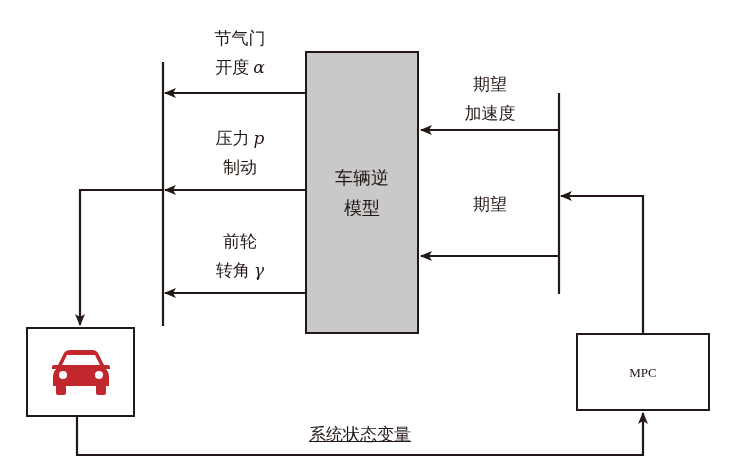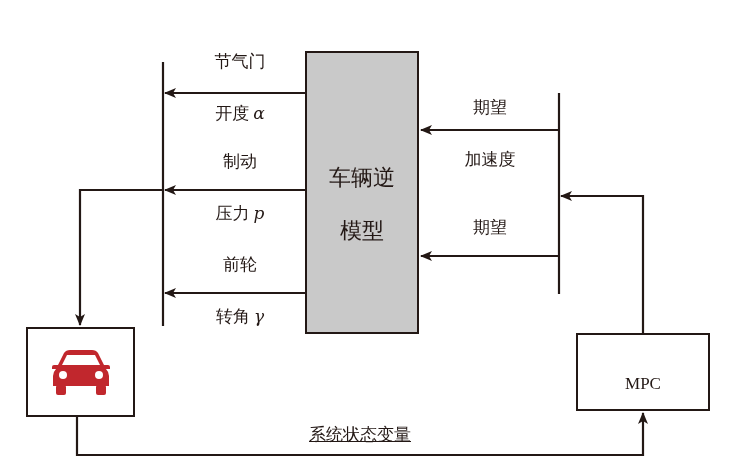--- a/index.html
+++ b/index.html
@@ -1,32 +1,32 @@
 <!DOCTYPE html>
 <html><head>
   <meta charset="utf-8">
   <style>
     html, body { margin: 0; padding: 0; background: #ffffff; }
     body { width: 733px; height: 476px; position: relative; overflow: hidden;
            font-family: "DejaVu Sans", sans-serif; color: #231815; }
     svg.wires { position: absolute; left: 0; top: 0; }
     .label { position: absolute; text-align: center; font-size: 17px; line-height: 29px;
              color: #231815; white-space: nowrap; }
-    .label .ln { display: block; margin-top: 23px; }
+    .label .ln { display: block; }
     .label i { font-family: "DejaVu Serif", serif; font-style: italic; margin-left: 4px; }
     .box { position: absolute; box-sizing: border-box; border: 2.5px solid #231815; }
     .model-box { left: 305px; top: 51px; width: 114px; height: 283px; background: #c9c9c9;
                  display: flex; align-items: center; justify-content: center; }
-    .model-box .label { position: static; font-size: 22px; line-height: 30px; }
+    .model-box .label { position: static; font-size: 18px; line-height: 30px; }
     .car-box { left: 26px; top: 327px; width: 109px; height: 90px; background: #fff;
                display: flex; align-items: center; justify-content: center; }
     .mpc-box { left: 576px; top: 333px; width: 134px; height: 78px; background: #fff;
                display: flex; align-items: center; justify-content: center; }
     .mpc-box .label { position: static; font-size: 17px; line-height: 29px; }
-    .mpc-box .en { font-family: "Liberation Serif", serif; font-size: 17px; }
+    .mpc-box .en { font-family: "Liberation Serif", serif; font-size: 13px; }
   </style>
 </head>
 <body>
 
 <svg class="wires" width="733" height="476" viewBox="0 0 733 476">
   <defs>
     <marker id="arr" markerWidth="12" markerHeight="10" refX="11" refY="5" orient="auto" markerUnits="userSpaceOnUse">
       <path d="M0,0 L12,5 L0,10 L3,5 Z" fill="#231815"></path>
     </marker>
   </defs>
@@ -49,22 +49,22 @@
 
     <polyline points="77,417 77,455 643,455 643,413" marker-end="url(#arr)"></polyline>
   </g>
 </svg>
 
 <div class="label" style="left:200px; top:24px; width:80px;">
   <span class="ln">节气门</span>
   <span class="ln"><span>开度</span><i>α</i></span>
 </div>
 <div class="label" style="left:200px; top:124px; width:80px;">
+  <span class="ln"><span>压力</span><i>p</i></span>
   <span class="ln">制动</span>
-  <span class="ln"><span>压力</span><i>p</i></span>
 </div>
 <div class="label" style="left:200px; top:227px; width:80px;">
   <span class="ln">前轮</span>
   <span class="ln"><span>转角</span><i>γ</i></span>
 </div>
 
 <div class="label" style="left:440px; top:70px; width:100px;">
   <span class="ln">期望</span>
   <span class="ln">加速度</span>
 </div>

